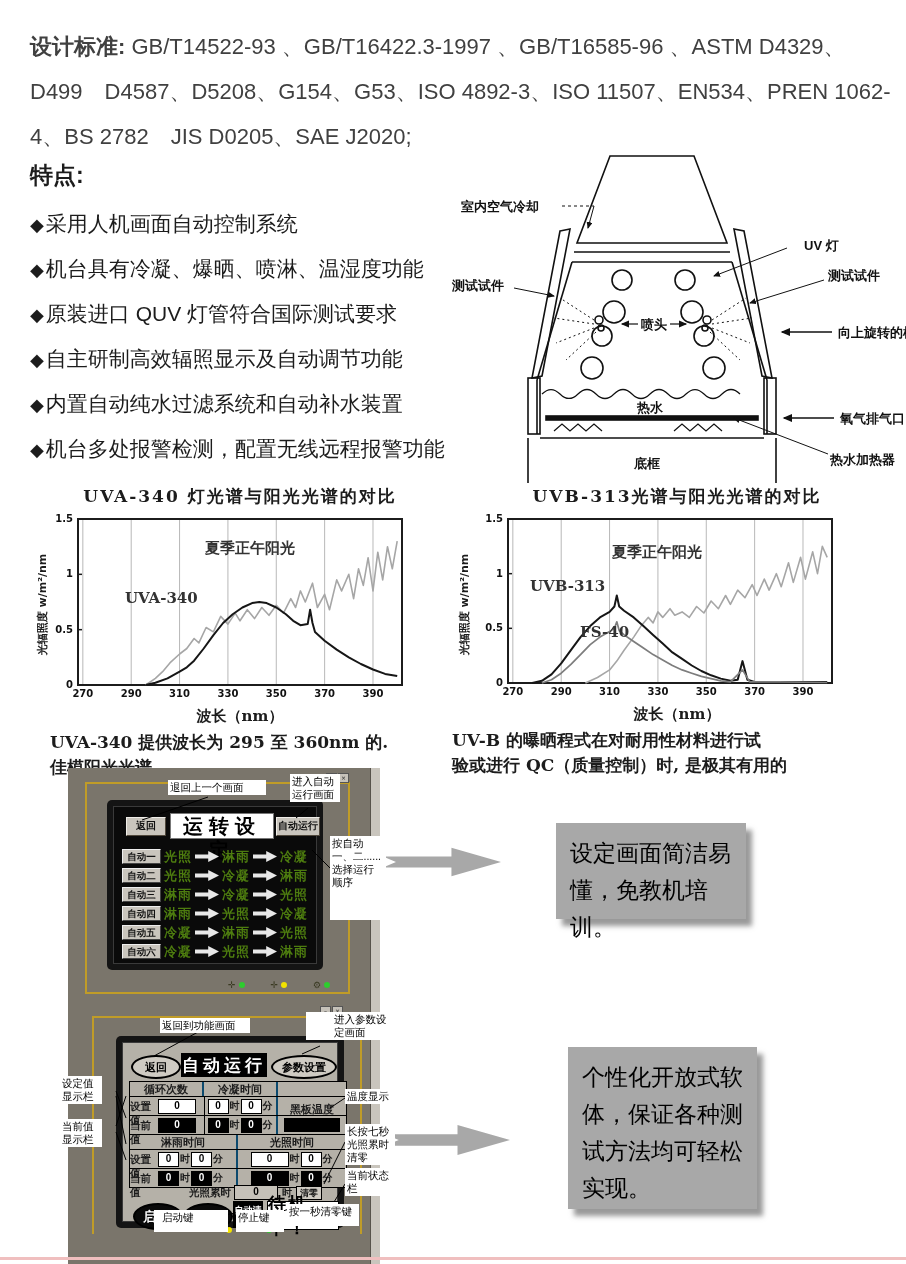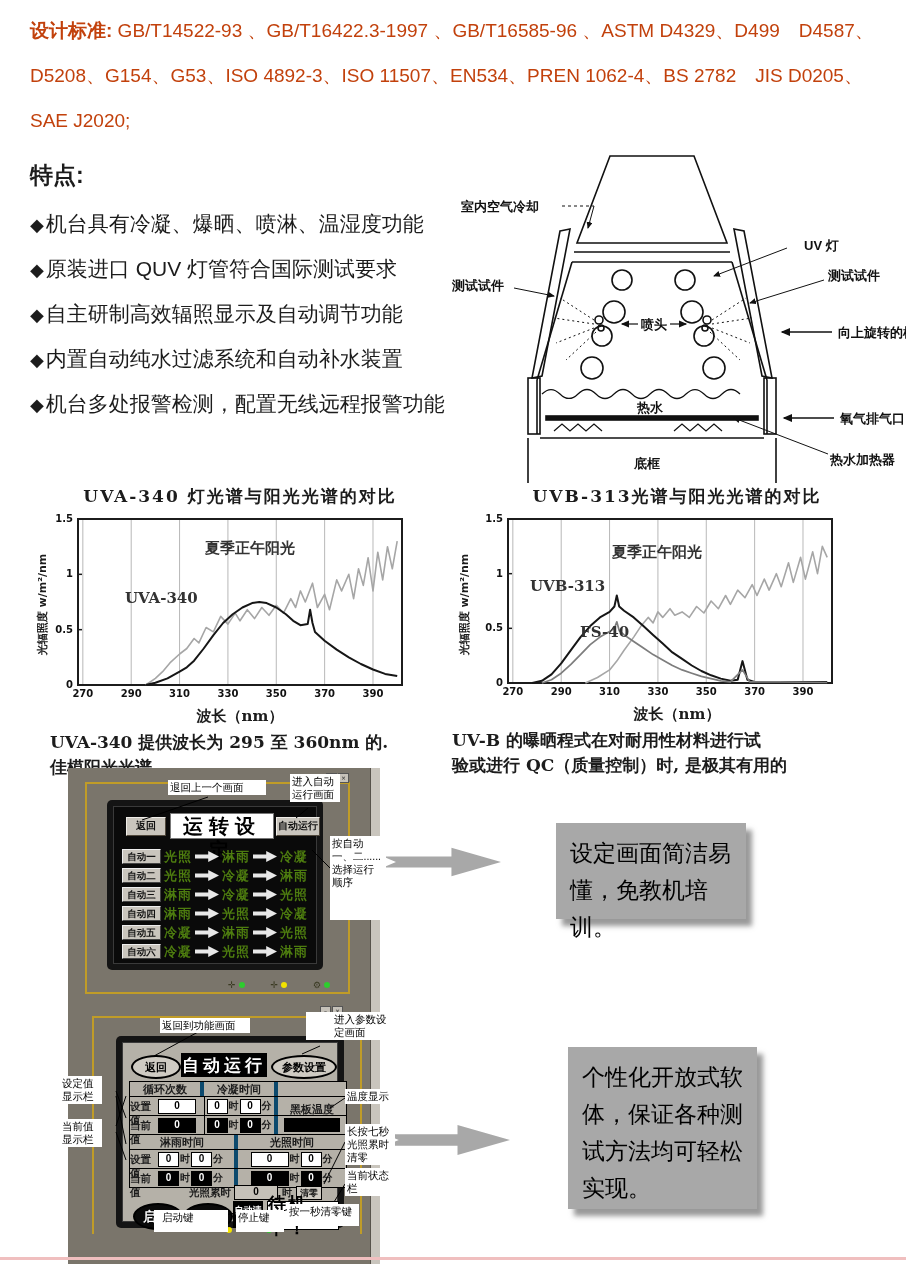--- a/index.html
+++ b/index.html
@@ -1,19 +1,19 @@
 <!DOCTYPE html>
 <html><head>
 <meta charset="utf-8">
 <style>
   html,body{margin:0;padding:0;background:#fff;}
   #page{position:relative;width:906px;height:1264px;background:#fff;overflow:hidden;
         font-family:"Liberation Sans",sans-serif;color:#1c1c1c;}
   
-  #standards{position:absolute;left:30px;top:8px;width:866px;font-size:19px;line-height:45px;color:#c2410c;}
+  #standards{position:absolute;left:30px;top:24px;width:866px;font-size:22px;line-height:45px;color:#404040;}
   #standards b{font-weight:bold;}
   #features-title{position:absolute;left:30px;top:160px;font-size:23px;font-weight:bold;}
   #features-list{position:absolute;left:30px;top:210px;width:430px;font-size:21px;}
   .feat{margin-bottom:17px;white-space:nowrap;}
   .feat .bullet{font-size:18px;margin-right:2px;}
   
   #diagram{position:absolute;left:442px;top:148px;width:464px;height:335px;}
   #diagram text{font:bold 13px "Liberation Sans",sans-serif;fill:#111;}
   
   .chart{position:absolute;width:440px;}
@@ -59,21 +59,21 @@
   .led{width:6px;height:6px;border-radius:50%;}
   
   #p2screen{background:#b5b1a8;}
   .oval{position:absolute;border:2px solid #000;border-radius:50%;background:#cfcbc3;
      font:bold 11px "DejaVu Serif",serif;display:flex;align-items:center;justify-content:center;color:#000;}
   .oval.dark{background:#0a0a0a;color:#fff;font:bold 13px "DejaVu Serif",serif;letter-spacing:2px;}
   .p2title{position:absolute;background:#000;color:#fff;font:bold 17px/24px "DejaVu Serif",serif;
      text-align:center;letter-spacing:4px;}
   #p2table{position:absolute;left:6px;top:38px;width:216px;border:1px solid #000;background:#b5b1a8;font-family:"Liberation Sans",sans-serif;}
   .trow{display:flex;border-bottom:1px solid #000;}
-  .tcell{border-right:4px solid #0c4a6e;box-sizing:border-box;display:flex;align-items:center;justify-content:center;
+  .tcell{border-right:2px solid #0c4a6e;box-sizing:border-box;display:flex;align-items:center;justify-content:center;
      font:bold 11px "Liberation Sans",sans-serif;}
   .tcell:last-child{border-right:none;}
   .rlabel{font:bold 10.5px "Liberation Sans",sans-serif;flex:0 0 28px;display:flex;align-items:center;justify-content:center;margin-top:15px;}
   .vbox{border:1px solid #000;background:#fff;font:bold 10px/12px "Liberation Sans",sans-serif;
      min-width:17px;height:13px;text-align:center;color:#000;padding:0 1px;}
   .vbox.wide{min-width:34px;}
   .vbox.dark{background:#000;color:#fff;}
   .unit{font:bold 10px "Liberation Sans",sans-serif;margin:0 1px;}
   .ltrow{position:absolute;display:flex;align-items:center;gap:3px;font:bold 10.5px "Liberation Sans",sans-serif;}
   .clearbtn{border:1px solid #000;background:#cfcbc3;font:bold 9px/12px "Liberation Sans",sans-serif;padding:0 3px;}
@@ -91,20 +91,21 @@
 </style>
 </head>
 <body>
 
 <div id="page">
 
   <div id="standards"><b>设计标准:</b><span> GB/T14522-93 、GB/T16422.3-1997 、GB/T16585-96 、ASTM D4329、D499　D4587、D5208、G154、G53、ISO 4892-3、ISO 11507、EN534、PREN 1062-4、BS 2782　JIS D0205、SAE J2020;</span></div>
 
   <div id="features-title">特点:</div>
   <div id="features-list">
+      <div class="feat"><span class="bullet">◆</span><span>采用人机画面自动控制系统</span></div>
       <div class="feat"><span class="bullet">◆</span><span>机台具有冷凝、爆晒、喷淋、温湿度功能</span></div>
       <div class="feat"><span class="bullet">◆</span><span>原装进口 QUV 灯管符合国际测试要求</span></div>
       <div class="feat"><span class="bullet">◆</span><span>自主研制高效辐照显示及自动调节功能</span></div>
       <div class="feat"><span class="bullet">◆</span><span>内置自动纯水过滤系统和自动补水装置</span></div>
       <div class="feat"><span class="bullet">◆</span><span>机台多处报警检测，配置无线远程报警功能</span></div>
     </div>
 
   <svg id="diagram" viewBox="0 0 464 335">
     <defs>
       <marker id="arr" markerWidth="8" markerHeight="8" refX="6" refY="3" orient="auto">

